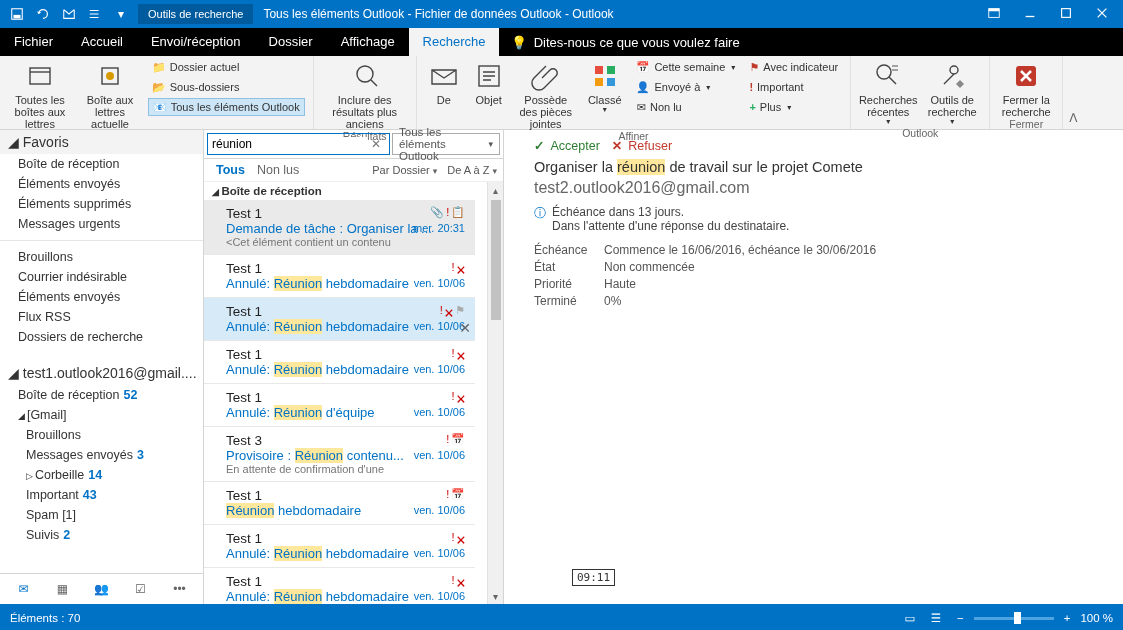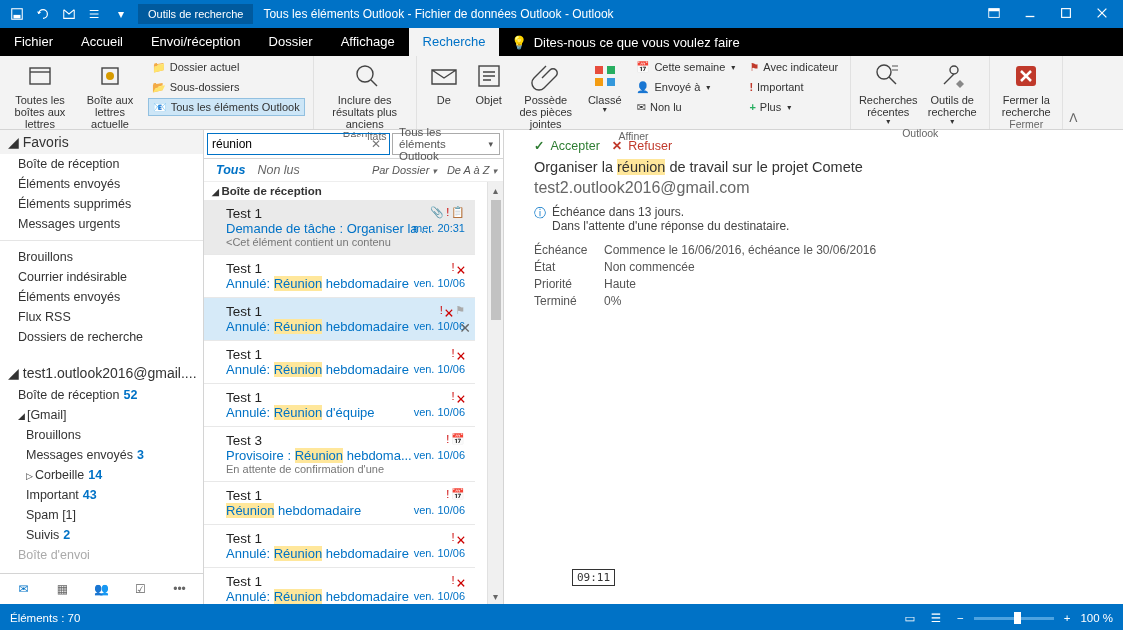--- a/index.html
+++ b/index.html
@@ -44,21 +44,21 @@
 .leftnav .bottom-icons span { width:24px; height:18px; display:inline-flex; align-items:center; justify-content:center; color:#666; }
 .leftnav .scroll { flex:1; overflow:hidden; }
 .leftnav hr { border:none; border-top:1px solid #e5e5e5; margin:6px 0; }
 
 .msglist { width:300px; border-right:1px solid #d4d4d4; display:flex; flex-direction:column; }
 .searchrow { display:flex; padding:3px; gap:2px; border-bottom:1px solid #d4d4d4; }
 .searchbox { flex:1; border:1px solid #0072c6; display:flex; align-items:center; padding:0 4px; height:22px; }
 .searchbox input { flex:1; border:none; outline:none; font-size:12px; }
 .searchbox .x { color:#777; padding:0 4px; }
 .scope { border:1px solid #ababab; height:22px; display:flex; align-items:center; padding:0 6px; font-size:11.5px; color:#555; width:140px; justify-content:space-between; }
-.filterrow { display:flex; align-items:center; padding:2px 6px; font-size:12.5px; border-bottom:1px solid #eee;font-style:italic; }
+.filterrow { display:flex; align-items:center; padding:2px 6px; font-size:12.5px; border-bottom:1px solid #eee; }
 .filterrow .f { color:#0072c6; font-weight:600; padding:2px 6px; }
 .filterrow .f.muted { color:#666; font-weight:normal; }
 .filterrow .sorts { margin-left:auto; display:flex; gap:10px; color:#555; font-size:11px; }
 .folder-hdr { padding:3px 8px; font-size:11.5px; font-weight:600; color:#333; background:#fff; }
 .messages { flex:1; overflow-y:auto; position:relative; }
 .msg { border-bottom:1px solid #e8e8e8; padding:6px 10px 6px 22px; position:relative; }
 .msg.sel { background:#eaeaea; }
 .msg.hover { background:#d6eaf8; }
 .msg .from { font-size:13.5px; color:#222; }
 .msg .subj { font-size:13px; color:#0072c6; }
@@ -358,21 +358,20 @@
           <span>test1.outlook2016@gmail....</span>
         </div>
       <div class="item"><span>Boîte de réception</span><span class="cnt">52</span></div>
       <div class="item"><span style="font-size:9px;margin-right:2px">◢</span><span>[Gmail]</span></div>
       <div class="item sub">Brouillons</div>
       <div class="item sub"><span>Messages envoyés</span><span class="cnt">3</span></div>
       <div class="item sub"><span style="font-size:9px;margin-right:2px">▷</span><span>Corbeille</span><span class="cnt">14</span></div>
       <div class="item sub"><span>Important</span><span class="cnt">43</span></div>
       <div class="item sub">Spam [1]</div>
       <div class="item sub"><span>Suivis</span><span class="cnt">2</span></div>
-      <div class="item" style="color:#aaa">Boîte d'envoi</div>
     </div>
     <div class="bottom-icons">
       <span style="color:#0072c6">✉</span>
       <span>▦</span>
       <span>👥</span>
       <span>☑</span>
       <span>•••</span>
     </div>
   </div>
 
@@ -448,21 +447,21 @@
           <div class="subj"><span>Annulé: </span><span class="highlight">Réunion</span><span> d'équipe</span></div>
           <div class="date">ven. 10/06</div>
           <div class="icons">
               <span>!</span>
               <span>🗙</span>
             </div>
         </div>
 
         <div class="msg">
           <div class="from">Test 3</div>
-          <div class="subj"><span>Provisoire : </span><span class="highlight">Réunion</span><span> hebdoma...</span></div>
+          <div class="subj"><span>Provisoire : </span><span class="highlight">Réunion</span><span> contenu...</span></div>
           <div class="preview">En attente de confirmation d'une</div>
           <div class="date">ven. 10/06</div>
           <div class="icons">
               <span>!</span>
               <span style="color:#888">📅</span>
             </div>
         </div>
 
         <div class="msg">
           <div class="from">Test 1</div>

